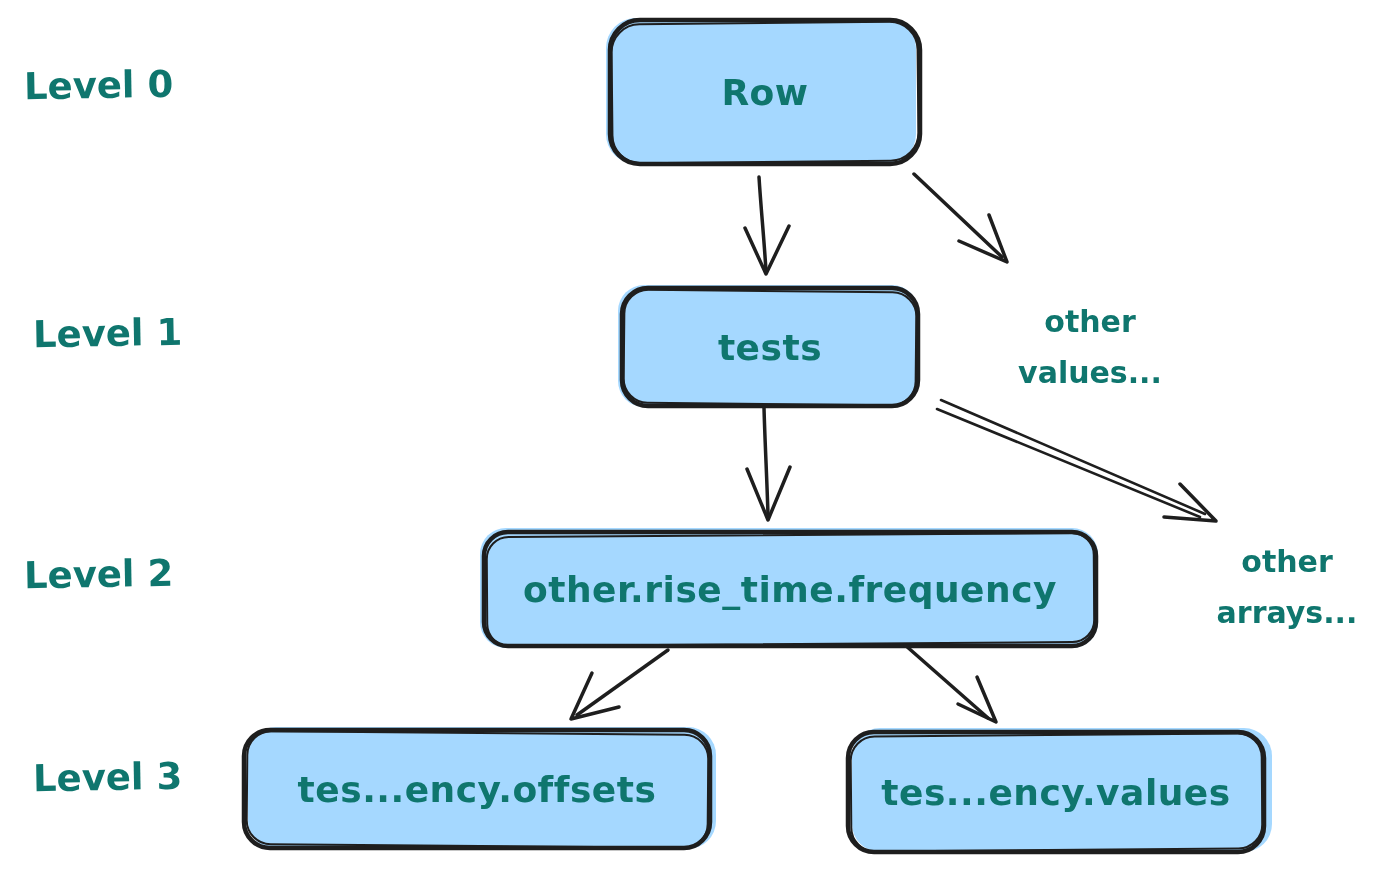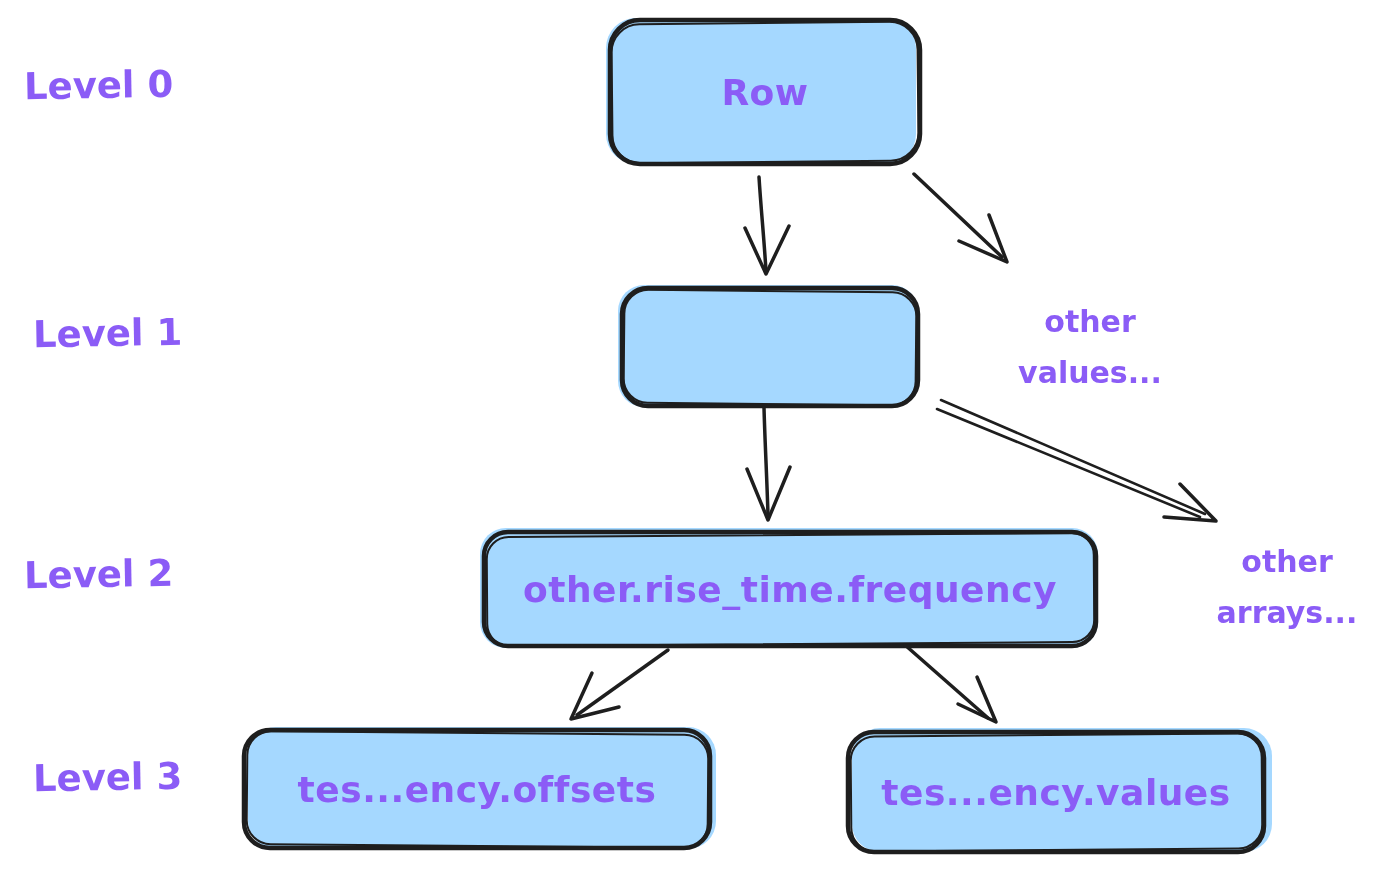--- a/index.html
+++ b/index.html
@@ -2,21 +2,21 @@
 <html><head>
 <meta charset="utf-8">
 <style>
   html,body{margin:0;padding:0;background:#ffffff;}
   .canvas{
     position:relative;
     width:1397px;height:871px;
     background:#ffffff;
     overflow:hidden;
     font-family:"DejaVu Sans", sans-serif;
-    color:#8b5cf6;
+    color:#0f766e;
   }
   svg.layer{position:absolute;left:0;top:0;width:1397px;height:871px;}
   .outline{fill:none;stroke:#1e1e1e;stroke-width:4.5;}
   .outline2{fill:none;stroke:#1e1e1e;stroke-width:2;}
   .arrow{stroke:#1e1e1e;stroke-width:3.5;fill:none;stroke-linecap:round;stroke-linejoin:round;}
   .arrow-thin{stroke:#1e1e1e;stroke-width:2.6;fill:none;stroke-linecap:round;}
   .lvl{
     position:absolute;
     font-size:37px;font-weight:bold;
     white-space:nowrap;
@@ -99,20 +99,21 @@
       <path class="arrow" d="M958 704 L996 722 L977 677"></path>
     </g>
   </svg>
 
   <div class="lvl" style="left:24px;top:64px">Level 0</div>
   <div class="lvl" style="left:33px;top:312px">Level 1</div>
   <div class="lvl" style="left:24px;top:553px">Level 2</div>
   <div class="lvl" style="left:33px;top:756px">Level 3</div>
 
   <div class="node-label" style="left:610px;top:20px;width:310px;height:144px">Row</div>
+  <div class="node-label" style="left:622px;top:288px;width:296px;height:118px">tests</div>
   <div class="node-label" style="left:484px;top:532px;width:612px;height:114px">other.rise_time.frequency</div>
   <div class="node-label" style="left:848px;top:732px;width:416px;height:120px">tes...ency.values</div>
   <div class="node-label" style="left:244px;top:730px;width:466px;height:118px">tes...ency.offsets</div>
 
   <div class="annotation" style="left:975px;top:296px;width:230px">
     <div>other</div>
     <div>values...</div>
   </div>
   <div class="annotation" style="left:1177px;top:536px;width:220px">
     <div>other</div>

